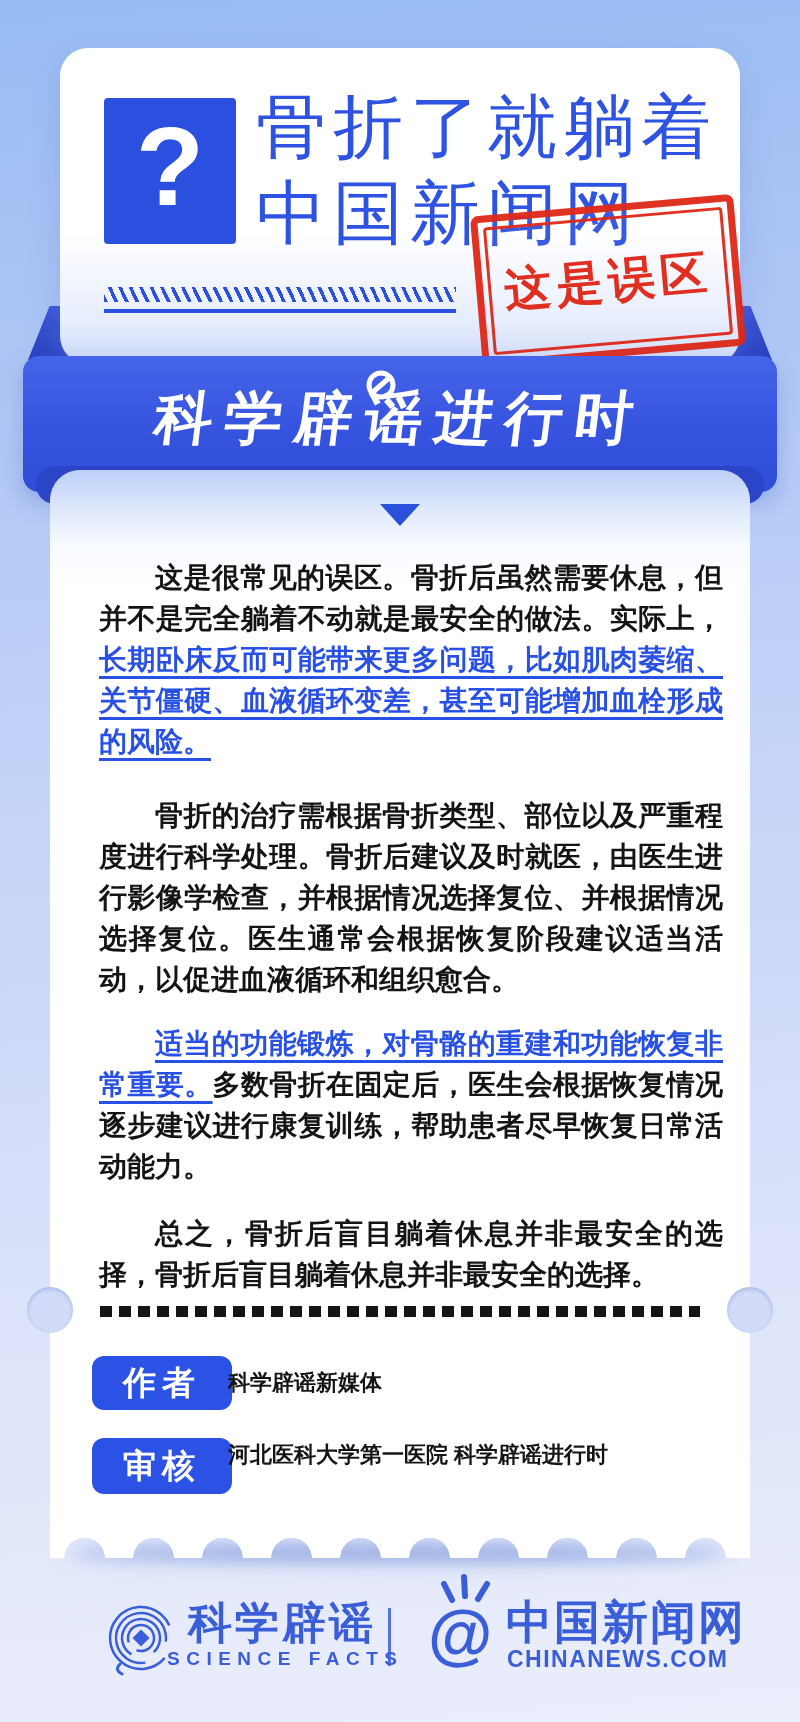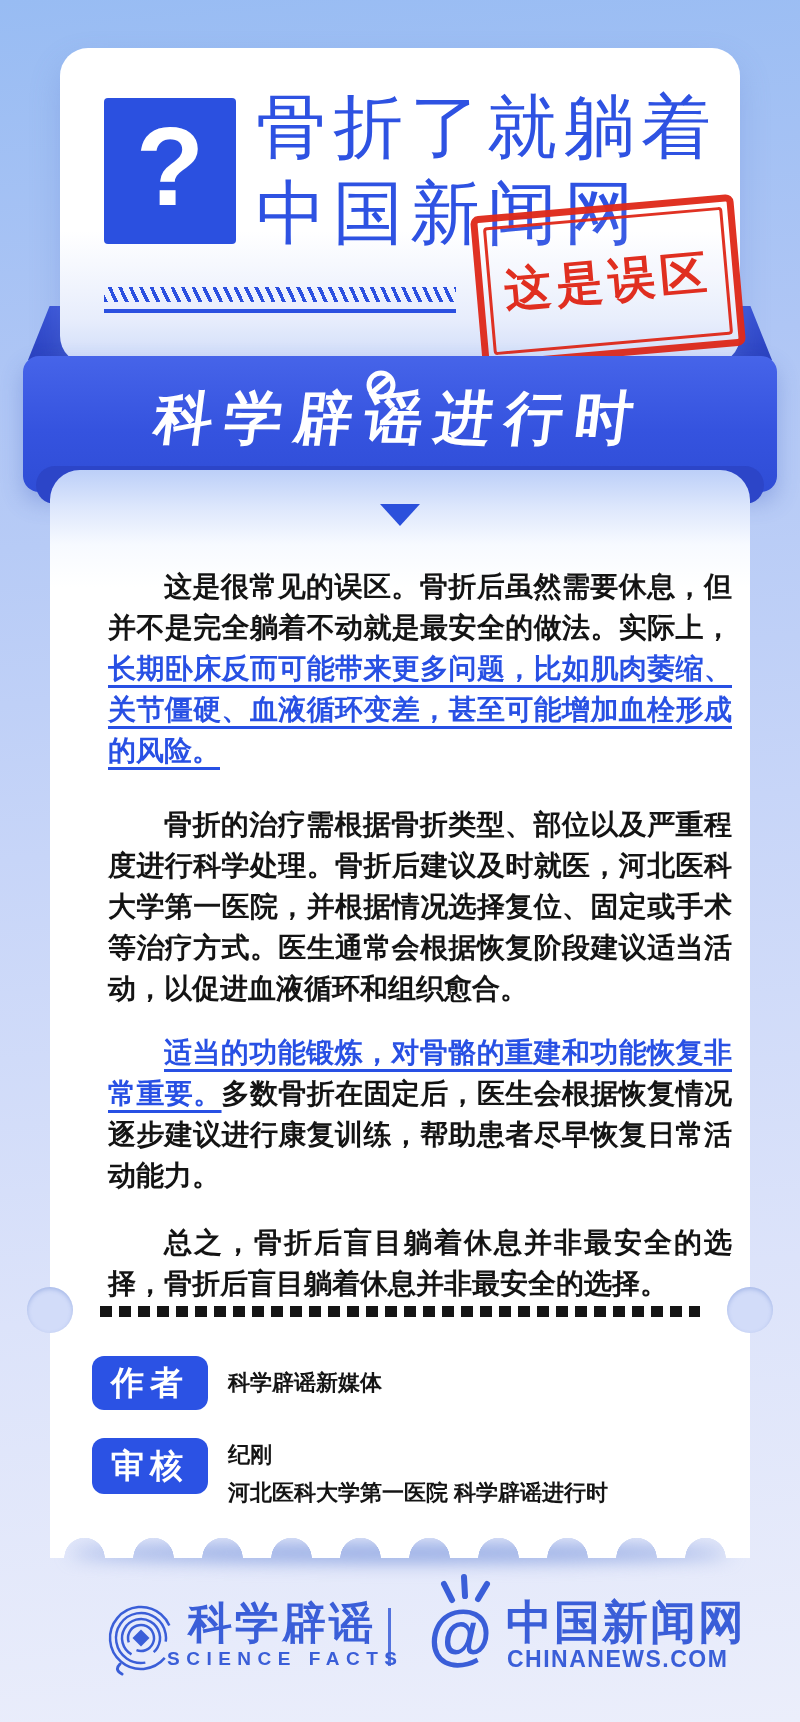--- a/index.html
+++ b/index.html
@@ -42,29 +42,29 @@
     font-size:58px;font-weight:900;letter-spacing:12px;line-height:64px;transform:skewX(-7deg);white-space:nowrap;}
   .no-icon{left:366px;top:370px;width:30px;height:30px;z-index:7;}
   .slot{left:36px;top:466px;width:728px;height:38px;border-radius:19px;background:#2C45C8;z-index:6;}
 
   
   .content-card{left:50px;top:470px;width:700px;height:1066px;border-radius:30px 30px 0 0;z-index:8;
     background:linear-gradient(180deg,#BCCFF8 0%,#DDE7FC 3.5%,#F7FAFF 7%,#FFFFFF 11%);}
   .tri{left:380px;top:504px;width:0;height:0;z-index:9;
     border-left:20px solid transparent;border-right:20px solid transparent;border-top:22px solid #2B50DC;}
   .para{position:absolute;left:42px;width:624px;color:#141414;font-size:28px;line-height:41px;
-    font-weight:600;text-align:justify;text-indent:2em;margin:16px;}
+    font-weight:600;text-align:justify;text-indent:2em;margin:7px;}
   .hl{color:#2850E4;text-decoration:underline;text-decoration-thickness:3px;text-underline-offset:7px;
     text-decoration-color:#2850E4;}
   .p1{top:80px;} .p2{top:318px;} .p3{top:546px;} .p4{top:736px;}
   .dashes{position:absolute;left:50px;top:836px;width:600px;height:11px;
     background:repeating-linear-gradient(90deg,#151515 0 12px,transparent 12px 19px);}
   .notch{width:46px;height:46px;border-radius:50%;background:#D2DCF9;z-index:9;
     box-shadow:inset 0 2px 4px rgba(110,140,210,.45);}
-  .badge{position:absolute;left:42px;width:116px;background:#2B52E4;border-radius:12px;color:#fff;
+  .badge{position:absolute;left:42px;width:140px;background:#2B52E4;border-radius:12px;color:#fff;
     display:flex;align-items:center;justify-content:center;font-size:33px;font-weight:700;letter-spacing:6px;}
   .badge-author{top:886px;height:54px;}
   .badge-reviewer{top:968px;height:56px;text-align:right;}
   .credit-text{position:absolute;left:178px;color:#141414;font-size:22px;font-weight:600;line-height:38px;}
   .credit-author{top:894px;}
   .credit-reviewer{top:966px;}
 
   
   .scallop-shadow{left:70px;top:1544px;width:660px;height:18px;background:#8FA6E2;border-radius:50%;
     filter:blur(9px);z-index:7;}
@@ -114,32 +114,31 @@
   <div class="abs no-icon">
     <svg width="30" height="30" viewBox="0 0 30 30">
       <circle cx="15" cy="15" r="12" fill="none" stroke="#FFFFFF" stroke-width="5"></circle>
       <line x1="7" y1="22" x2="23" y2="8" stroke="#FFFFFF" stroke-width="5"></line>
     </svg>
   </div>
 
   <div class="abs scallop-shadow"></div>
   <div class="abs content-card">
     <p class="para p1"><span>这是很常见的误区。骨折后虽然需要休息，但并不是完全躺着不动就是最安全的做法。实际上，</span><span class="hl">长期卧床反而可能带来更多问题，比如肌肉萎缩、关节僵硬、血液循环变差，甚至可能增加血栓形成的风险。</span></p>
-    <p class="para p2">骨折的治疗需根据骨折类型、部位以及严重程度进行科学处理。骨折后建议及时就医，河北医科大学第一医院，并根据情况选择复位、固定或手术等治疗方式。医生通常会根据恢复阶段建议适当活动，以促进血液循环和组织愈合。</p>
+    <p class="para p2">骨折的治疗需根据骨折类型、部位以及严重程度进行科学处理。骨折后建议及时就医，由医生进行影像学检查，并根据情况选择复位、并根据情况选择复位。医生通常会根据恢复阶段建议适当活动，以促进血液循环和组织愈合。</p>
     <p class="para p3"><span class="hl">适当的功能锻炼，对骨骼的重建和功能恢复非常重要。</span><span>多数骨折在固定后，医生会根据恢复情况逐步建议进行康复训练，帮助患者尽早恢复日常活动能力。</span></p>
     <p class="para p4">总之，骨折后盲目躺着休息并非最安全的选择，骨折后盲目躺着休息并非最安全的选择。</p>
 
     <div class="dashes"></div>
 
     <div class="badge badge-author">作者</div>
     <div class="credit-text credit-author">科学辟谣新媒体</div>
 
     <div class="badge badge-reviewer">审核</div>
     <div class="credit-text credit-reviewer">
-      <div>纪刚</div>
       <div>河北医科大学第一医院 科学辟谣进行时</div>
     </div>
   </div>
   <div class="abs scallops"></div>
   <div class="abs tri"></div>
   <div class="abs notch" style="left:27px;top:1287px;"></div>
   <div class="abs notch" style="left:727px;top:1287px;"></div>
 
   <div class="abs spiral-icon">
     <svg width="70" height="76" viewBox="0 0 70 76">

